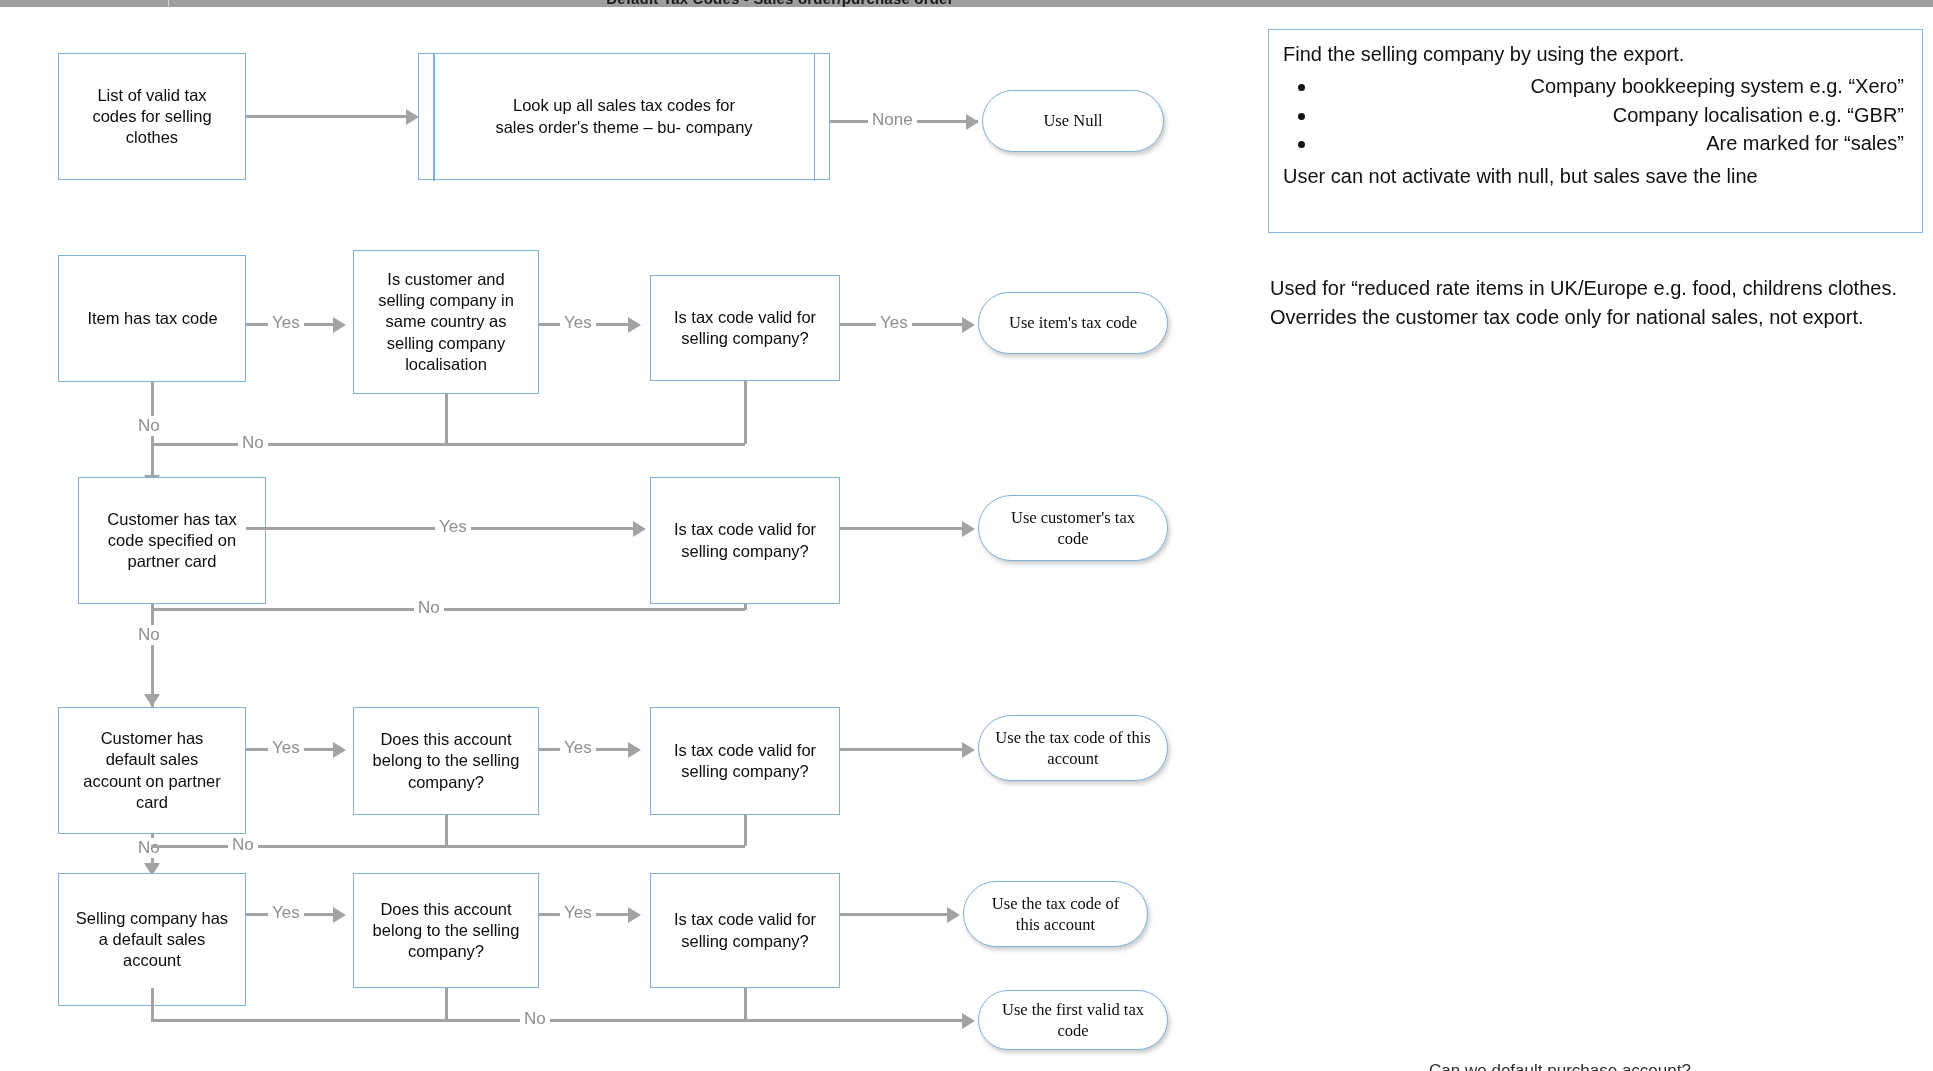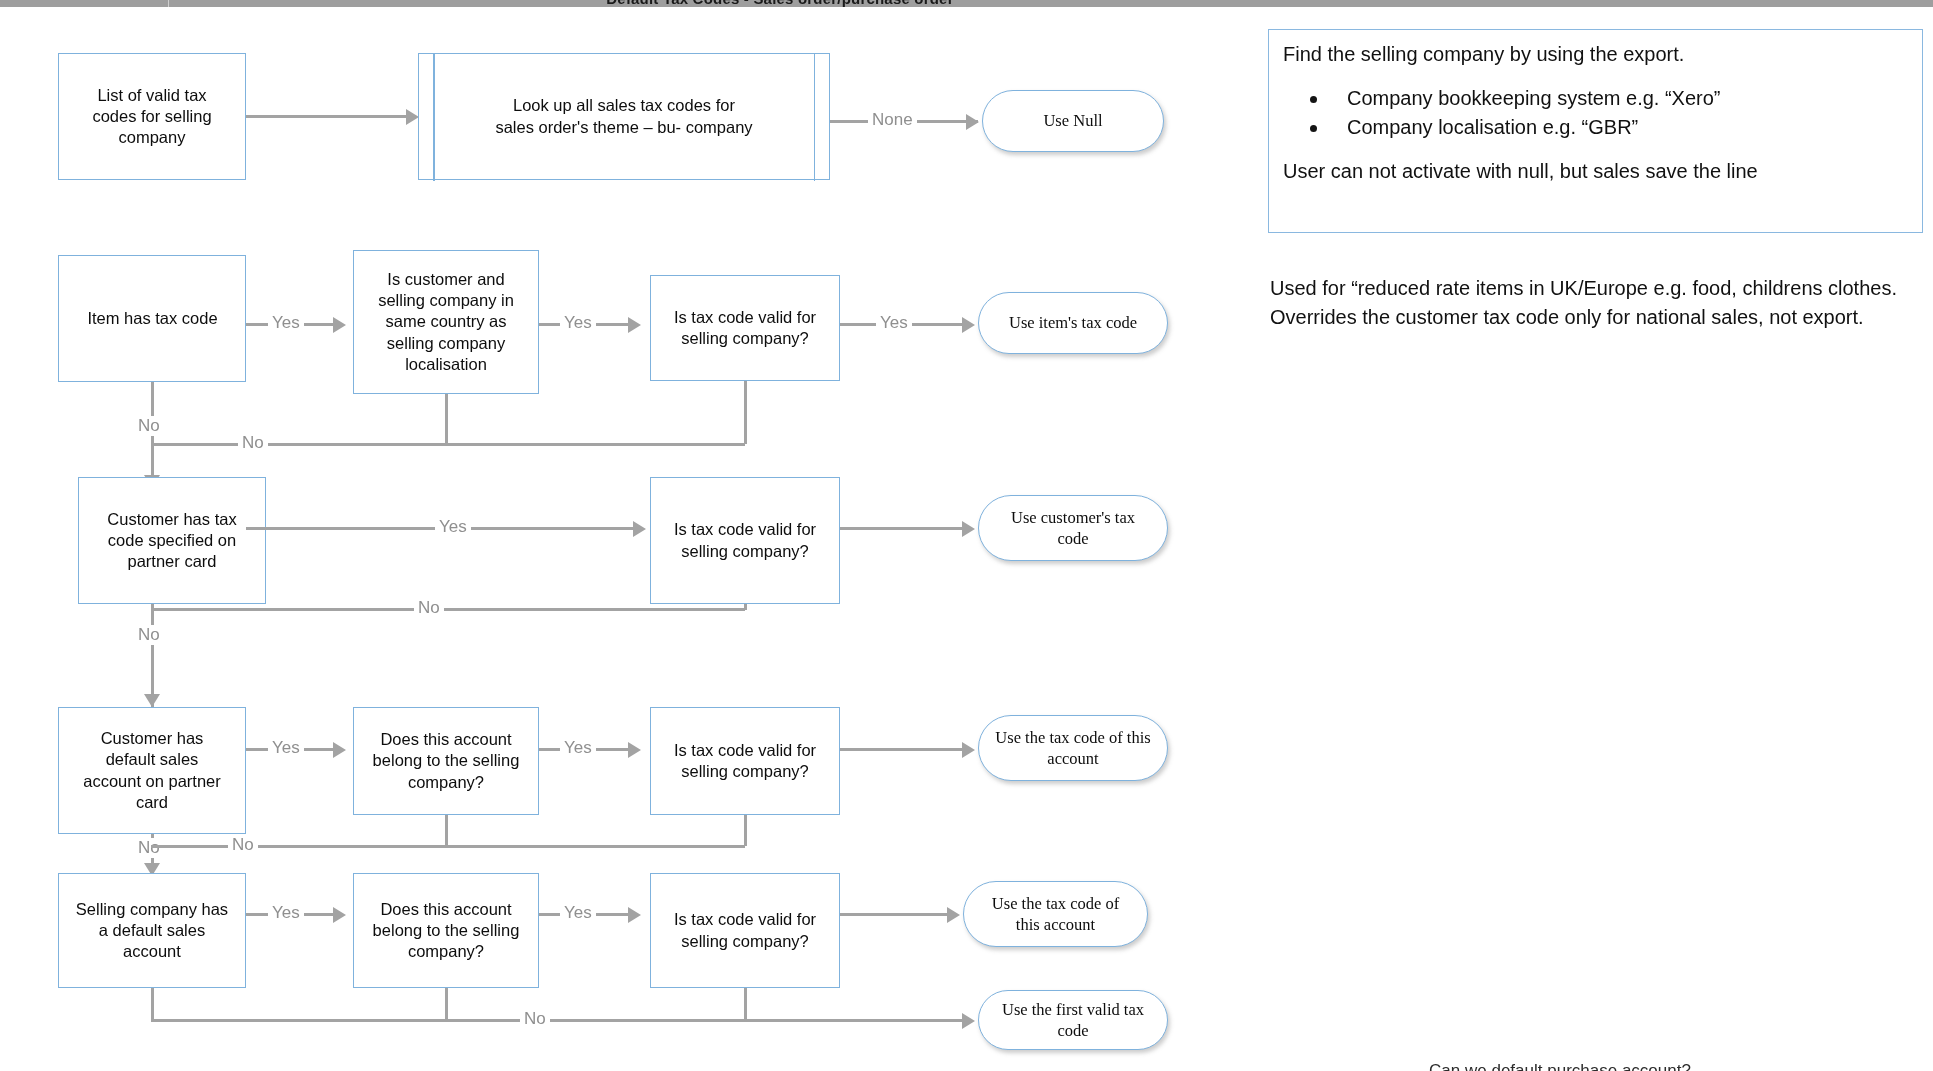--- a/index.html
+++ b/index.html
@@ -26,21 +26,21 @@
   .node.predefined::after{right:14px;}
 
   .term{position:absolute;box-sizing:border-box;border:1.5px solid #7fb2dd;background:#ffffff;
         border-radius:999px;display:flex;align-items:center;justify-content:center;
         text-align:center;color:#0d0d0d;font-size:16.5px;line-height:1.3;padding:2px 16px;
         box-shadow:2px 3px 4px rgba(120,120,120,0.38);font-family:Liberation Serif, serif;}
 
   
   .note{position:absolute;box-sizing:border-box;border:1.5px solid #8ab8e0;background:#ffffff;
         color:#111;font-size:20px;line-height:1.42;padding:10px 14px 8px 14px;}
-  .note .bullets{margin:16px;padding:0;list-style:none;}
+  .note .bullets{margin:4px;padding:0;list-style:none;text-align:right;}
   .note .bullets li{position:relative;padding-left:48px;}
   .note .bullets li::before{content:"";position:absolute;left:11px;top:12px;width:7px;height:7px;
         border-radius:50%;background:#141414;}
   .note-plain{position:absolute;color:#111;font-size:20px;line-height:1.45;}
 
   
   .ln{position:absolute;background:#a3a3a3;}
   .lnh{height:2.6px;}
   .lnv{width:2.6px;}
   .arrow{position:absolute;width:0;height:0;}
@@ -54,21 +54,21 @@
 </head>
 <body>
 
 <div id="top-strip"></div>
 <div id="top-strip-divider"></div>
 <div id="cropped-title">Default Tax Codes - Sales order/purchase order</div>
 <div id="cropped-footer">Can we default purchase account?</div>
 
 <div class="node" style="left:58px;top:53px;width:188px;height:127px;white-space:pre-line;">List of valid tax
 codes for selling
-company</div>
+clothes</div>
 
 <div class="ln lnh" style="left:246px;top:115px;width:163px;"></div>
 <div class="arrow right" style="left:406px;top:109px;"></div>
 
 <div class="node predefined" style="left:418px;top:53px;width:412px;height:127px;white-space:pre-line;">Look up all sales  tax codes for
 sales order's theme – bu- company</div>
 
 <div class="ln lnh" style="left:830px;top:120px;width:148px;"></div>
 <div class="elabel" style="left:868px;top:110px;">None</div>
 <div class="arrow right" style="left:966px;top:114px;"></div>
@@ -162,21 +162,21 @@
 
 <div class="ln lnv" style="left:151px;top:834px;height:42px;"></div>
 <div class="elabel" style="left:134px;top:838px;">No</div>
 <div class="arrow down" style="left:144px;top:863px;"></div>
 
 <div class="ln lnh" style="left:151px;top:845px;width:594px;"></div>
 <div class="elabel" style="left:228px;top:835px;">No</div>
 <div class="ln lnv" style="left:445px;top:815px;height:31px;"></div>
 <div class="ln lnv" style="left:744px;top:815px;height:31px;"></div>
 
-<div class="node" style="left:58px;top:873px;width:188px;height:115px;white-space:pre-line;">Selling company has
+<div class="node" style="left:58px;top:873px;width:188px;height:133px;white-space:pre-line;">Selling company has
 a default sales
 account</div>
 
 <div class="ln lnh" style="left:246px;top:913px;width:90px;"></div>
 <div class="elabel" style="left:268px;top:903px;">Yes</div>
 <div class="arrow right" style="left:333px;top:907px;"></div>
 
 <div class="node" style="left:353px;top:873px;width:186px;height:115px;white-space:pre-line;">Does this account
 belong to the selling
 company?</div>
@@ -202,17 +202,18 @@
 <div class="arrow right" style="left:962px;top:1013px;"></div>
 
 <div class="term" style="left:978px;top:990px;width:190px;height:60px;">Use the first valid
 tax code</div>
 
 <div class="note" style="left:1268px;top:29px;width:655px;height:204px;">
   <div>Find the selling company by using  the export.</div>
   <ul class="bullets">
     <li>Company bookkeeping system e.g. “Xero”</li>
     <li>Company localisation e.g. “GBR”</li>
+    <li>Are marked for “sales”</li>
   </ul>
   <div>User can not activate with null, but sales save the line</div>
 </div>
 
 <div class="note-plain" style="left:1270px;top:274px;width:660px;">Used for “reduced rate items in UK/Europe e.g. food, childrens clothes. Overrides the customer tax code only for national sales, not export.</div>
 
 </body></html>

